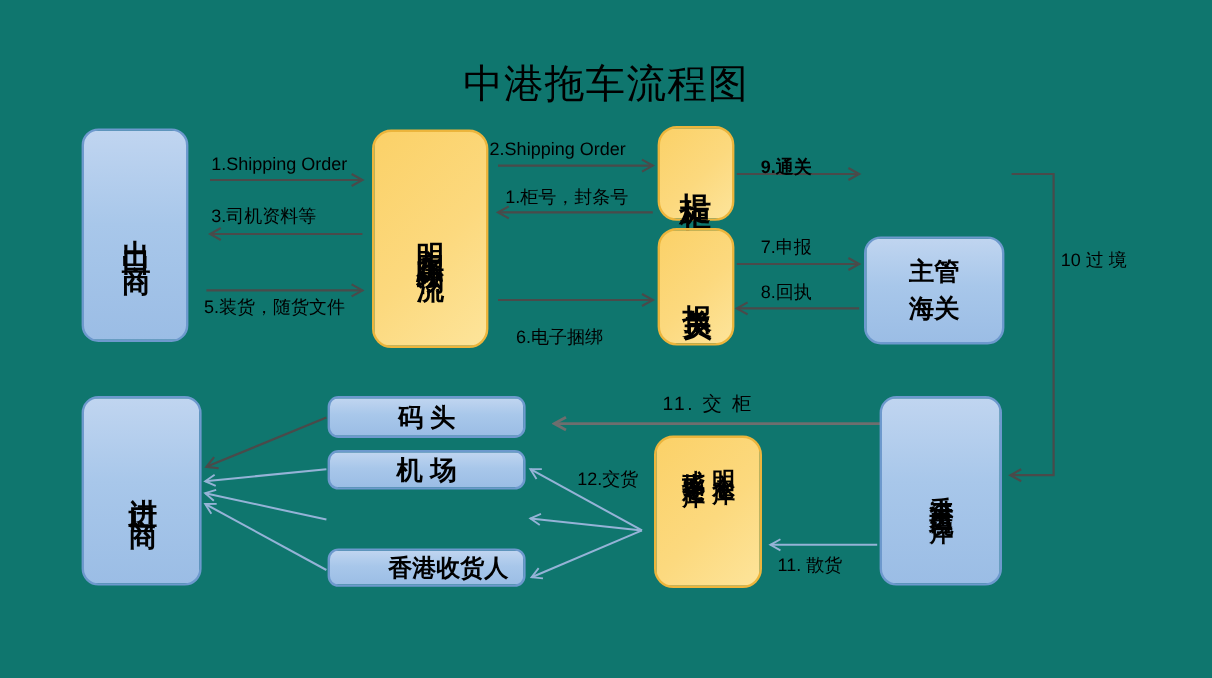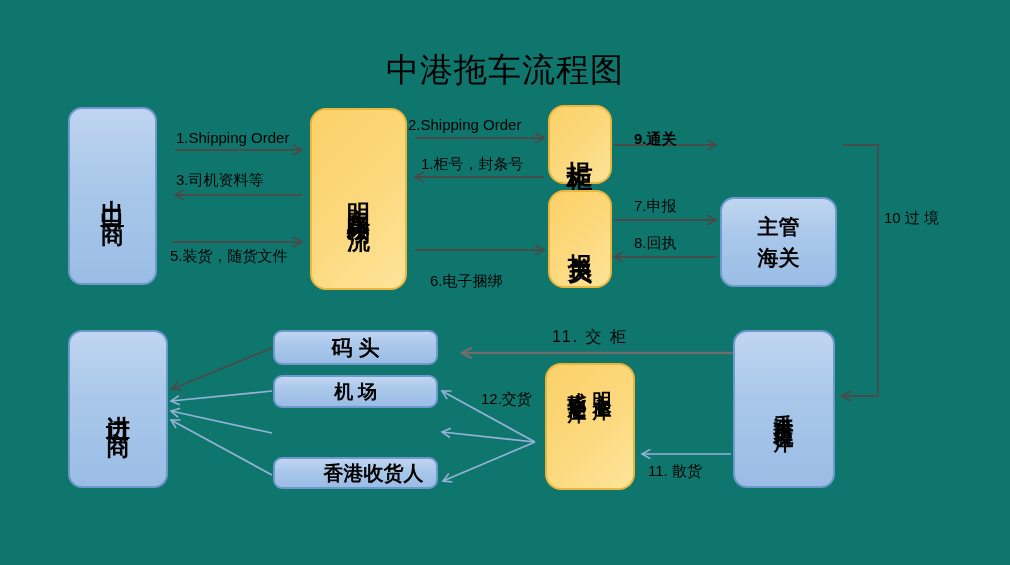--- a/index.html
+++ b/index.html
@@ -98,21 +98,21 @@
 
   <div class="box blue" style="left:68px; top:330px; width:100px; height:158px;">
     <span class="vtext" style="font-size:24px; letter-spacing:9px;">进口商</span>
   </div>
 
   <div class="box blue small" style="left:273px; top:330px; width:165px; height:35px;">
     <span style="font-size:21px;">码 头</span>
   </div>
 
   <div class="box blue small" style="left:273px; top:375px; width:165px; height:33px;">
-    <span style="font-size:19px;font-family:Liberation Serif, serif;">机 场</span>
+    <span style="font-size:22px;">机 场</span>
   </div>
 
 
   <div class="box blue small" style="left:273px; top:457px; width:165px; height:32px;">
     <span style="font-size:20px;margin-left:36px;">香港收货人</span>
   </div>
 
   <div class="box gold" style="left:545px; top:363px; width:90px; height:127px; align-items:flex-start; padding-top:11px;">
     <div class="wcols">
       <span class="vtext" style="font-size:19px; letter-spacing:3px;">或指定仓库</span>

